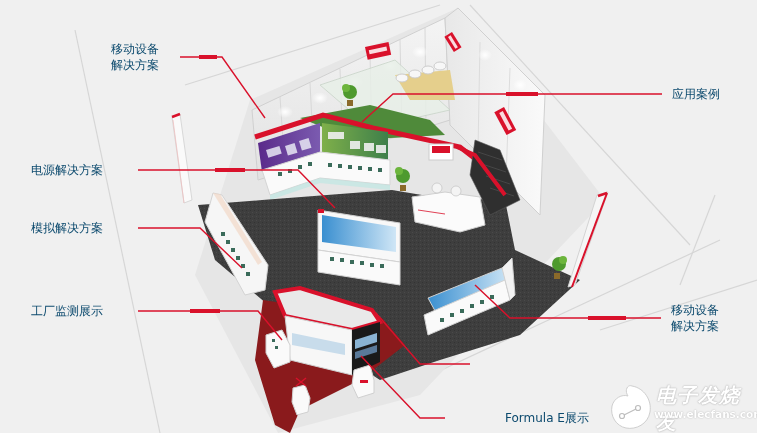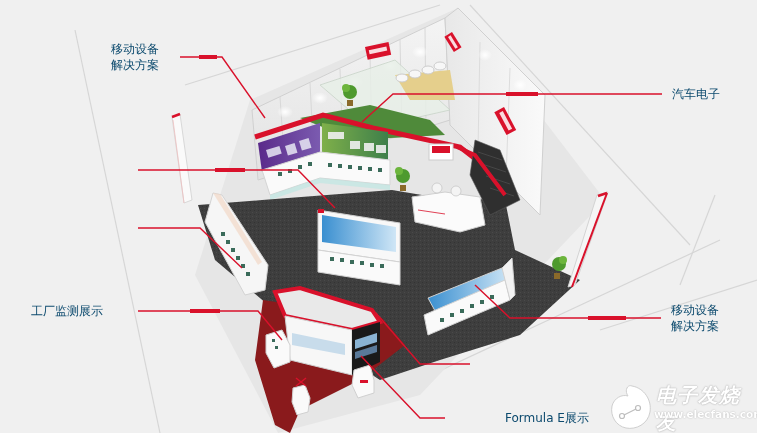--- a/index.html
+++ b/index.html
@@ -307,21 +307,27 @@
     <rect x="588" y="316" width="38" height="4"></rect>
   </g>
 </svg>
 
   
   <div class="label" style="left:111px; top:41px;">
     <span class="l2">移动设备</span>
     <span class="l2">解决方案</span>
   </div>
   <div class="label" style="left:672px; top:86px;">
-    <span>汽车电子</span>
+    <span>应用案例</span>
+  </div>
+  <div class="label" style="left:31px; top:162px;">
+    <span>电源解决方案</span>
+  </div>
+  <div class="label" style="left:31px; top:220px;">
+    <span>模拟解决方案</span>
   </div>
   <div class="label" style="left:31px; top:303px;text-align:center;">
     <span>工厂监测展示</span>
   </div>
   <div class="label" style="left:671px; top:302px;">
     <span class="l2">移动设备</span>
     <span class="l2">解决方案</span>
   </div>
   <div class="label" style="left:469px; top:410px;margin-left:36px;">
     <span>Formula E展示</span>

